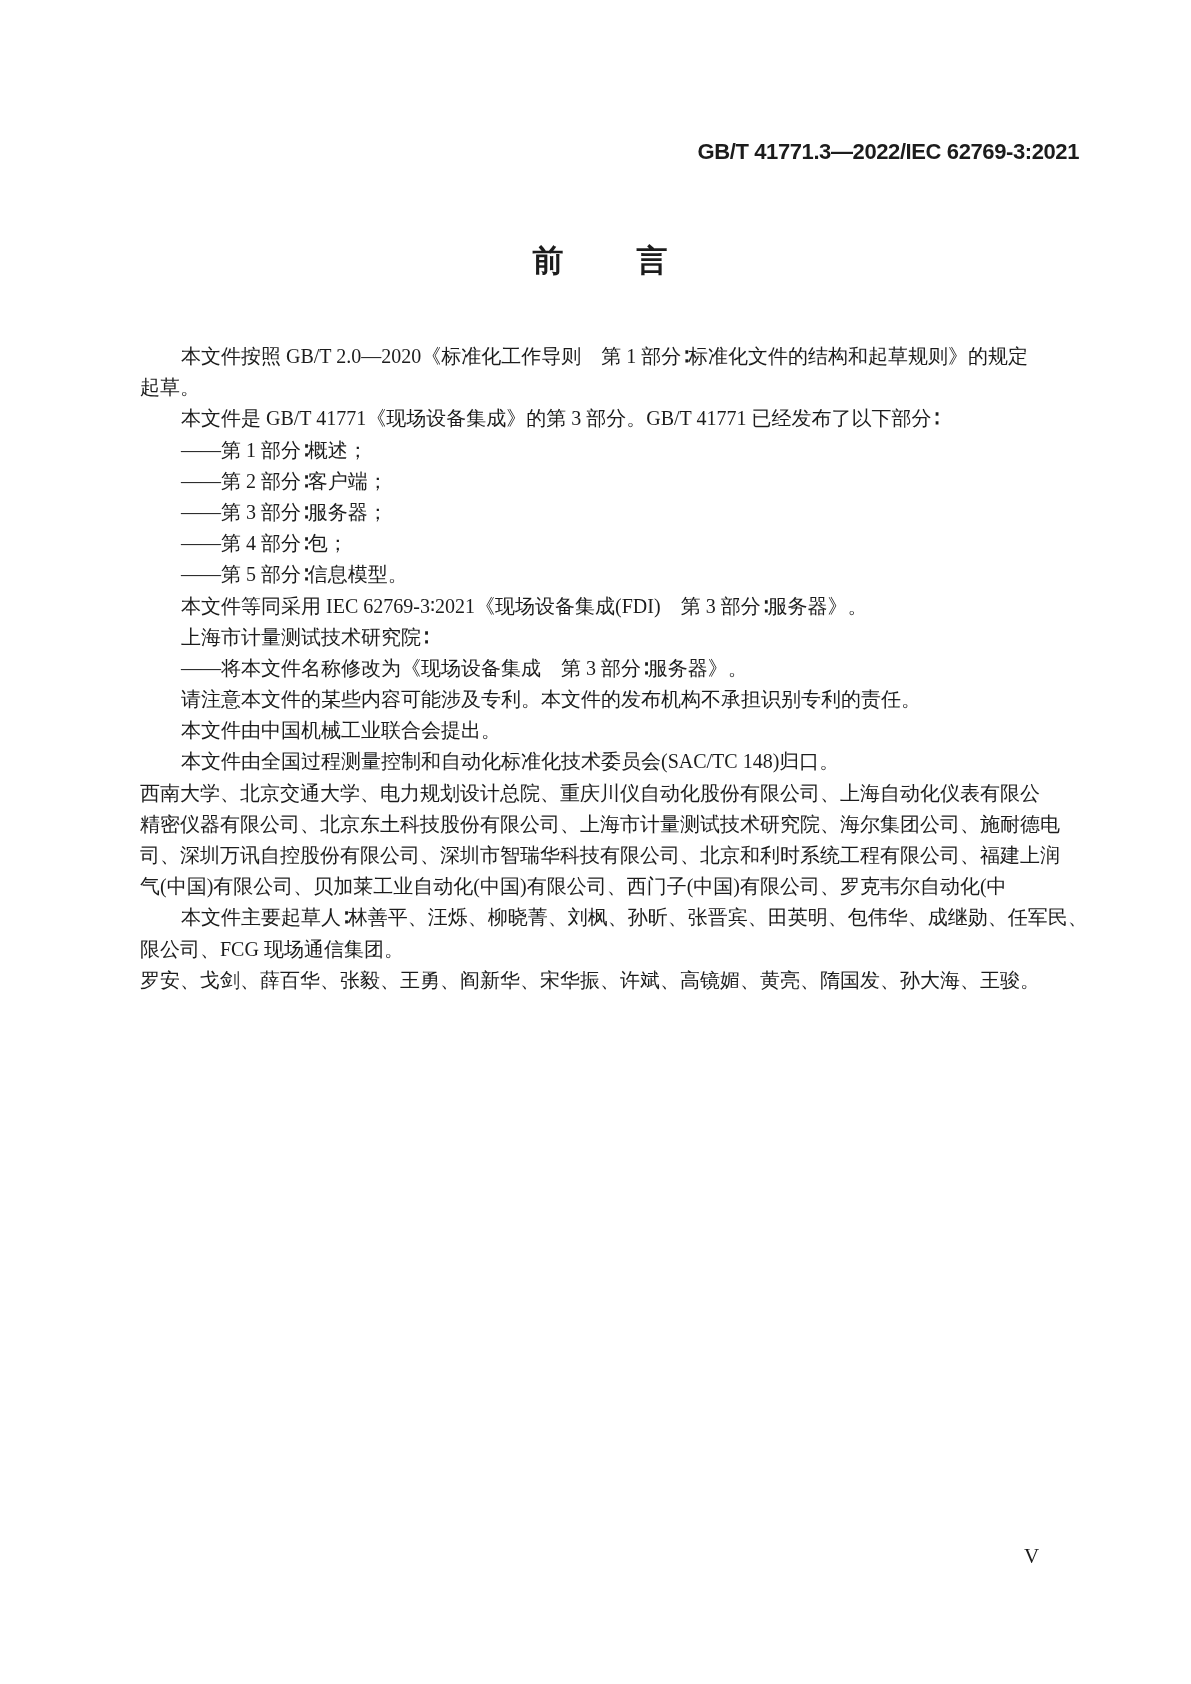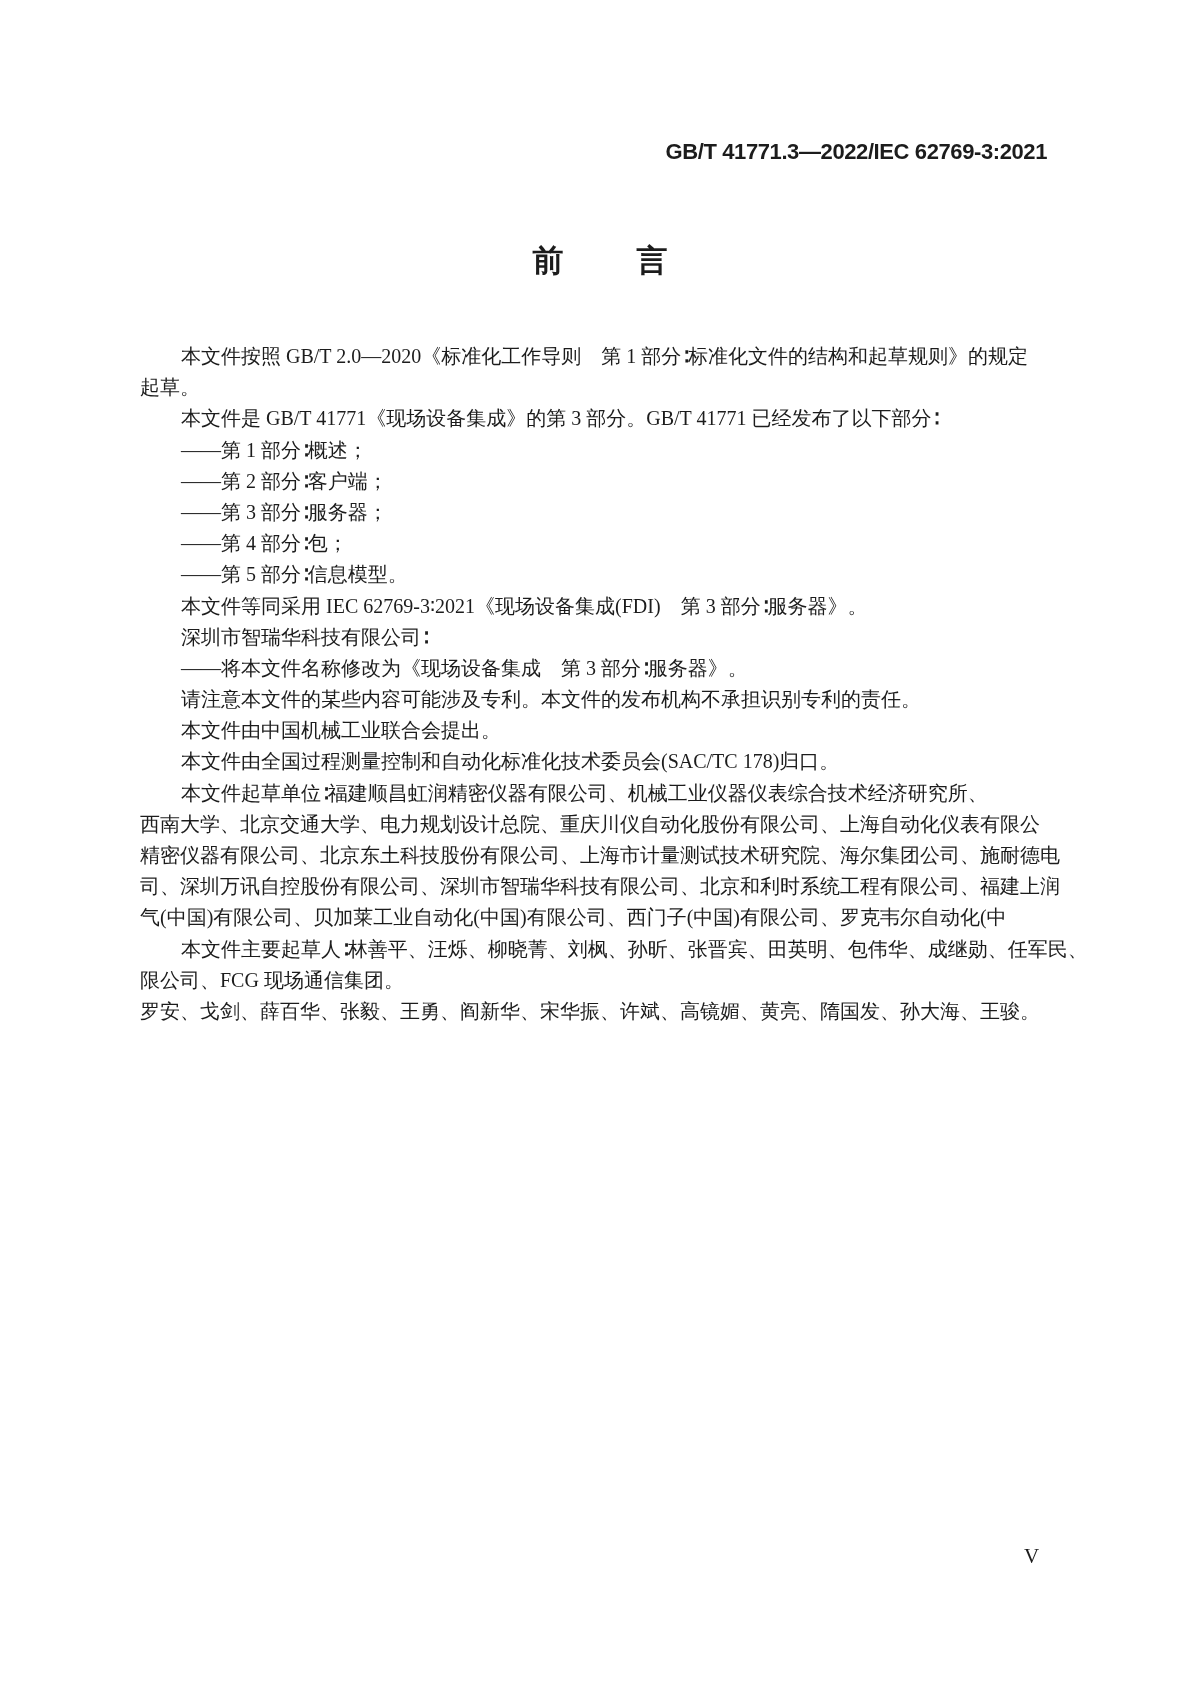--- a/index.html
+++ b/index.html
@@ -8,21 +8,21 @@
     width:1191px;height:1684px;
     margin:0 auto;
     background:#ffffff;
     color:#1c1c1c;
     font-family:"Liberation Serif","DejaVu Serif",serif;
     overflow:hidden;
   }
   .doc-code{
     position:absolute;
     top:139px;
-    right:144px;
+    right:112px;
     font-family:"Liberation Sans","DejaVu Sans",sans-serif;
     font-weight:bold;
     font-size:22px;
     letter-spacing:-0.4px;
     white-space:nowrap;
   }
   .title-row{
     position:absolute;
     top:244px;
     left:140px;
@@ -72,26 +72,25 @@
   <div class="body-block">
     <div class="line indent">本文件按照 GB/T 2.0—2020《标准化工作导则　第 1 部分∶标准化文件的结构和起草规则》的规定</div>
     <div class="line">起草。</div>
     <div class="line indent">本文件是 GB/T 41771《现场设备集成》的第 3 部分。GB/T 41771 已经发布了以下部分∶</div>
     <div class="line indent">——第 1 部分∶概述；</div>
     <div class="line indent">——第 2 部分∶客户端；</div>
     <div class="line indent">——第 3 部分∶服务器；</div>
     <div class="line indent">——第 4 部分∶包；</div>
     <div class="line indent">——第 5 部分∶信息模型。</div>
     <div class="line indent">本文件等同采用 IEC 62769-3∶2021《现场设备集成(FDI)　第 3 部分∶服务器》。</div>
-    <div class="line indent">深圳市智瑞华科技有限公司∶</div>
+    <div class="line indent">上海市计量测试技术研究院∶</div>
     <div class="line indent">——将本文件名称修改为《现场设备集成　第 3 部分∶服务器》。</div>
     <div class="line indent">请注意本文件的某些内容可能涉及专利。本文件的发布机构不承担识别专利的责任。</div>
     <div class="line indent">本文件由中国机械工业联合会提出。</div>
-    <div class="line indent">本文件由全国过程测量控制和自动化标准化技术委员会(SAC/TC 178)归口。</div>
-    <div class="line indent">本文件起草单位∶福建顺昌虹润精密仪器有限公司、机械工业仪器仪表综合技术经济研究所、</div>
+    <div class="line indent">本文件由全国过程测量控制和自动化标准化技术委员会(SAC/TC 148)归口。</div>
     <div class="line">西南大学、北京交通大学、电力规划设计总院、重庆川仪自动化股份有限公司、上海自动化仪表有限公</div>
     <div class="line">精密仪器有限公司、北京东土科技股份有限公司、上海市计量测试技术研究院、海尔集团公司、施耐德电</div>
     <div class="line">司、深圳万讯自控股份有限公司、深圳市智瑞华科技有限公司、北京和利时系统工程有限公司、福建上润</div>
     <div class="line">气(中国)有限公司、贝加莱工业自动化(中国)有限公司、西门子(中国)有限公司、罗克韦尔自动化(中</div>
     <div class="line indent">本文件主要起草人∶林善平、汪烁、柳晓菁、刘枫、孙昕、张晋宾、田英明、包伟华、成继勋、任军民、</div>
     <div class="line">限公司、FCG 现场通信集团。</div>
     <div class="line">罗安、戈剑、薛百华、张毅、王勇、阎新华、宋华振、许斌、高镜媚、黄亮、隋国发、孙大海、王骏。</div>
   </div>
 
   <div class="page-num">V</div>

